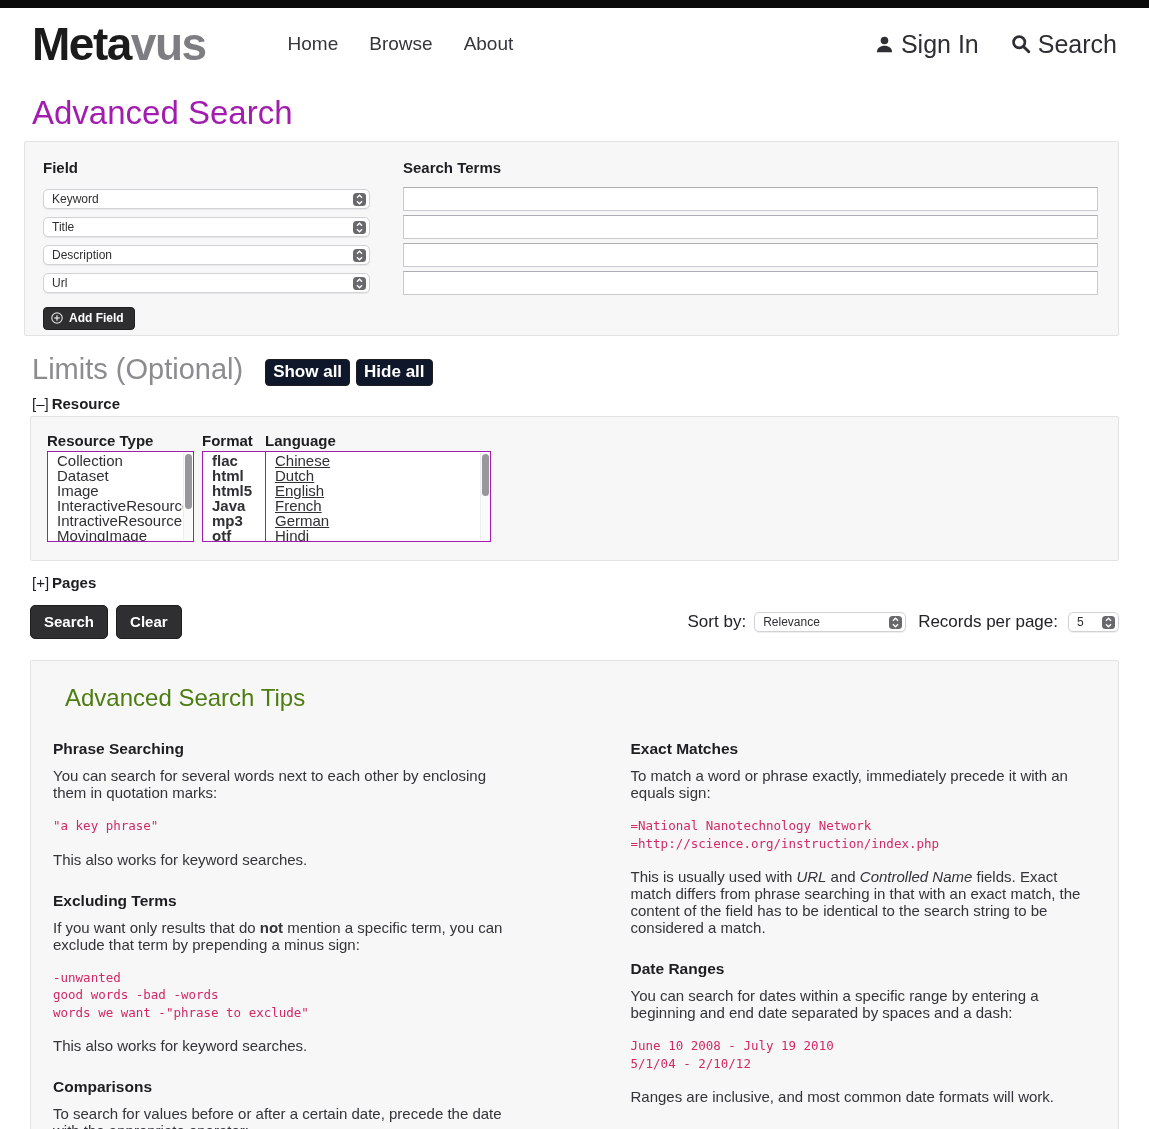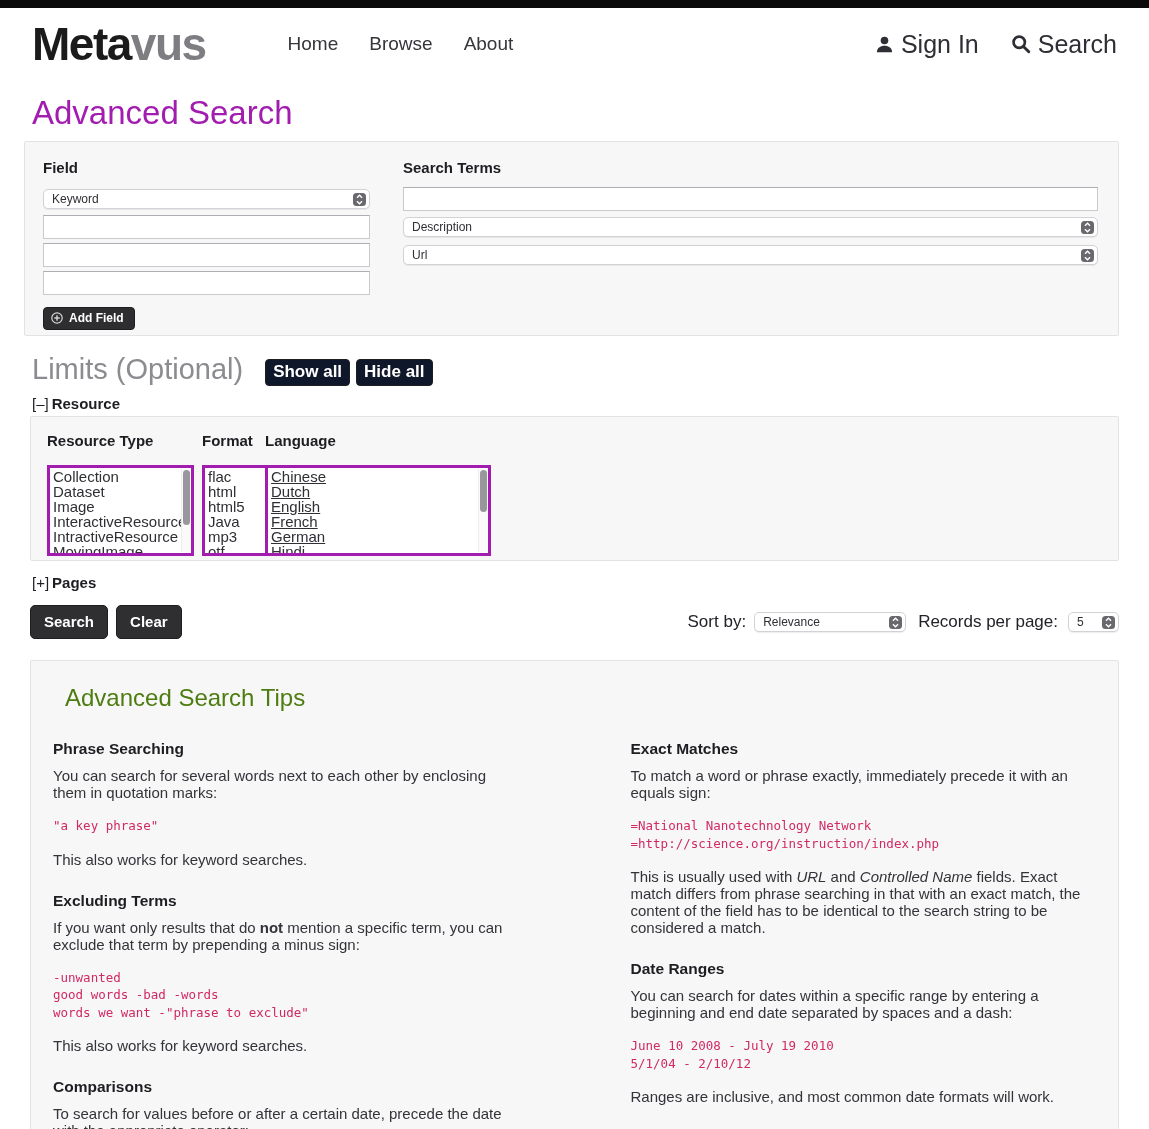--- a/index.html
+++ b/index.html
@@ -51,22 +51,22 @@
   .limits-btns { display:flex; gap:6px; margin-left:22px; margin-top:6px; }
   .mini-btn { background:#0f172a; color:#fff; border:1px solid #1e1e21; border-radius:4px;
     font-size:17px; font-weight:bold; padding:2px 7px 3px; cursor:pointer; }
 
   .toggle-line { margin:9px 32px 0; font-size:15px; color:#1d1d22; }
   .toggle-line .tg { cursor:pointer; }
   .toggle-line b { margin-left:3px; }
 
   .resource-panel { position:relative; height:145px; margin-top:4px; }
   .lb-label { position:absolute; top:15px; font-size:15px; font-weight:bold; color:#1d1d22; }
-  .listbox { position:absolute; top:48px; height:91px; background:#fff; border:3px solid #a21caf;
-    font-size:15px; line-height:15.1px; padding:1px 0 0 3px; overflow:hidden; cursor:default; }
+  .listbox { position:absolute; top:34px; height:91px; background:#fff; border:1px solid #a21caf;
+    font-size:15px; line-height:15.1px; padding:1px 0 0 9px; overflow:hidden; cursor:default; }
   .listbox .opt { white-space:nowrap; }
   .lb-scroll { position:absolute; right:1px; top:1px; bottom:1px; width:9px; background:#fafafa; border-left:1px solid #ededee; }
   .lb-scroll.thin { width:4px; background:#ececee; border-left:none; }
   .lb-thumb { position:absolute; top:1px; left:1px; width:7px; border-radius:3.5px; background:#98989c; }
 
   
   .action-row { display:flex; align-items:center; margin:14px 30px 0; }
   .big-btn { background:#2f2f31; color:#fff; border:1px solid #1e1e21; border-radius:5px;
     font-size:15px; font-weight:bold; padding:7px 13px 8px; cursor:pointer; font-family:"Liberation Sans",sans-serif; }
   .big-btn + .big-btn { margin-left:8px; }
@@ -133,20 +133,31 @@
               <path d="M2 4.5l3-3 3 3" stroke="#fff" stroke-width="1.6" fill="none"></path>
               <path d="M2 8.5l3 3 3-3" stroke="#fff" stroke-width="1.6" fill="none"></path>
             </svg>
           </span>
         </div>
       </div>
       <div class="rowcell">
         <input class="term-input" type="text" style="">
       </div>
       <div class="rowcell">
+        <div class="sel">
+          <span>Title</span>
+          <span class="stepper">
+            <svg width="9" height="11" viewBox="0 0 10 13">
+              <path d="M2 4.5l3-3 3 3" stroke="#fff" stroke-width="1.6" fill="none"></path>
+              <path d="M2 8.5l3 3 3-3" stroke="#fff" stroke-width="1.6" fill="none"></path>
+            </svg>
+          </span>
+        </div>
+      </div>
+      <div class="rowcell">
         <input class="term-input" type="text" style="">
       </div>
       <div class="rowcell">
         <div class="sel">
           <span>Description</span>
           <span class="stepper">
             <svg width="9" height="11" viewBox="0 0 10 13">
               <path d="M2 4.5l3-3 3 3" stroke="#fff" stroke-width="1.6" fill="none"></path>
               <path d="M2 8.5l3 3 3-3" stroke="#fff" stroke-width="1.6" fill="none"></path>
             </svg>
@@ -204,21 +215,21 @@
     <div class="lb-scroll">
         <div class="lb-thumb" style="height:55px;"></div>
       </div>
   <div class="opt">Collection</div>
       <div class="opt">Dataset</div>
       <div class="opt">Image</div>
       <div class="opt">InteractiveResource</div>
       <div class="opt">IntractiveResource</div>
       <div class="opt">MovingImage</div>
     </div>
-  <div class="listbox" id="format-list" style="left:171px; width:72px;">
+  <div class="listbox" id="format-list" style="left:171px; width:72px;font-weight:bold;">
     <div class="lb-scroll thin"></div>
   <div class="opt">flac</div>
       <div class="opt">html</div>
       <div class="opt">html5</div>
       <div class="opt">Java</div>
       <div class="opt">mp3</div>
       <div class="opt">otf</div>
     </div>
   <div class="listbox" id="language-list" style="left:234px; width:226px;text-decoration:underline;">
     <div class="lb-scroll">

